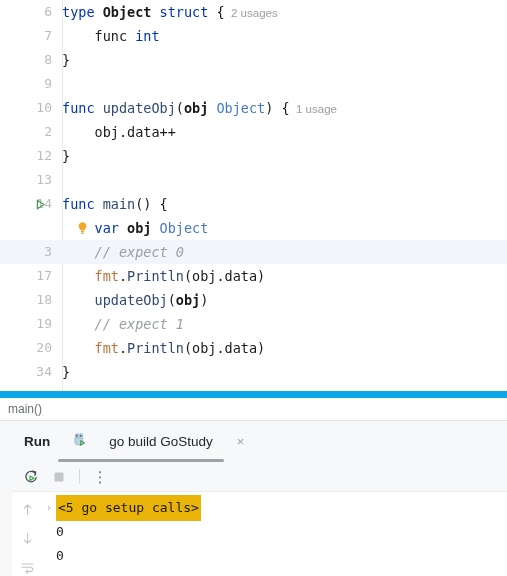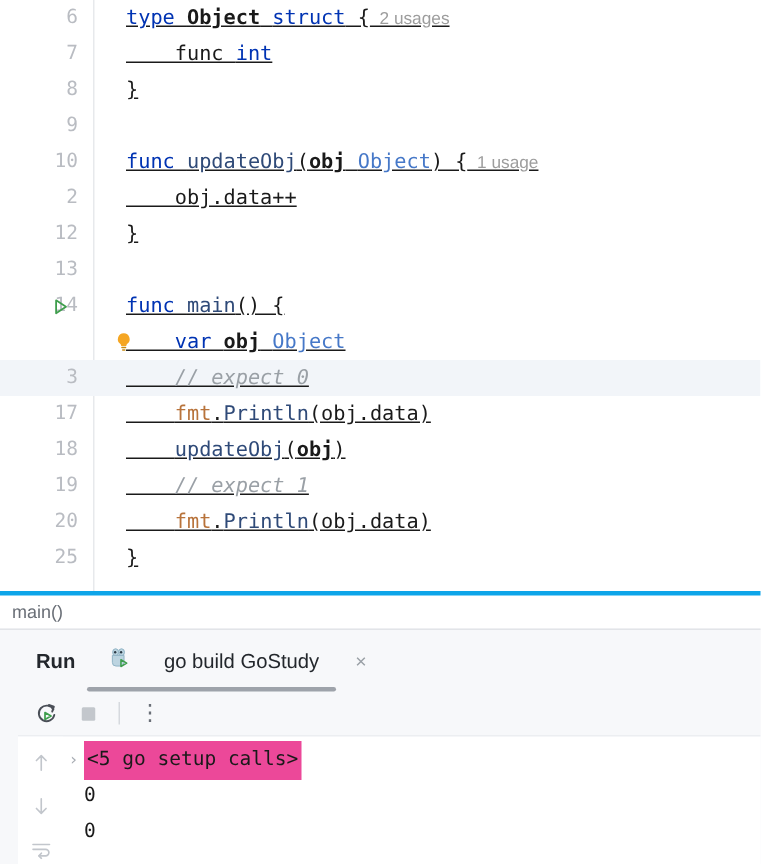--- a/index.html
+++ b/index.html
@@ -32,23 +32,22 @@
   .code-line.current{background:#f2f5f9;}
   .lnum{
     position:absolute;left:0;top:0;width:52px;
     text-align:right;
     color:#b9bcc2;
     font-family:"DejaVu Sans Mono","Liberation Mono",monospace;
     font-size:13px;
     user-select:none;
   }
   .code-text{
-    position:absolute;left:84px;top:0;right:0;
+    position:absolute;left:62px;top:0;right:0;
     color:#1a1a1a;
-    text-decoration:underline;
   }
   .gutter-icon{
     position:absolute;top:0;height:24px;width:20px;
     display:flex;align-items:center;justify-content:center;
   }
   .run-tri{left:30px;}
   .bulb{left:72px;}
 
   
   .kw{color:#0033b3;}
@@ -62,21 +61,21 @@
     color:#9d9d9d;
     font-family:"Liberation Sans",sans-serif;
     font-size:11.5px;
     font-style:normal;
   }
 
   
   .breadcrumb{
     height:22px;
     background:#ffffff;
-    border-top:3px solid #0ea5e9;
+    border-top:7px solid #0ea5e9;
     display:flex;align-items:center;
     padding-left:8px;
     color:#6a6f77;
     font-size:12px;
   }
 
   
   .runpanel{
     flex:1;
     background:#f7f8fa;
@@ -141,21 +140,21 @@
   }
   .con-line{
     height:24px;line-height:24px;
     display:flex;align-items:center;
     white-space:pre;
     color:#1a1a1a;
   }
   .con-chevron{
     width:14px;color:#a8adb4;font-size:11px;text-align:center;flex:none;
   }
-  .con-fold{background:#ec4899;padding:1px 2px;color:#1a1a1a;}
+  .con-fold{background:#eab308;padding:1px 2px;color:#1a1a1a;}
   .con-indent{width:14px;flex:none;}
 </style>
 </head>
 <body>
 
 <div id="app">
 
   <div class="editor">
     <div class="gutter-rule"></div>
     <div id="code-lines">
@@ -173,21 +172,21 @@
         <div class="code-line"><span class="gutter-icon bulb"><svg width="13" height="14" viewBox="0 0 13 14">
               <path d="M6.5 1.2a3.9 3.9 0 0 1 2.4 7.0c-.5.4-.7.9-.7 1.4H4.8c0-.5-.2-1-.7-1.4A3.9 3.9 0 0 1 6.5 1.2z" fill="#f5a623"></path>
               <rect x="4.8" y="10.2" width="3.4" height="1" rx="0.5" fill="#c98c12"></rect>
               <rect x="5.3" y="11.8" width="2.4" height="1" rx="0.5" fill="#c98c12"></rect>
             </svg></span><span class="code-text"><span class="kw">    var </span><span class="ident">obj</span><span class="plain"> </span><span class="typ">Object</span></span></div>
         <div class="code-line current"><span class="lnum">3</span><span class="code-text"><span class="cmt">    // expect 0</span></span></div>
         <div class="code-line"><span class="lnum">17</span><span class="code-text"><span class="plain">    </span><span class="pkg">fmt</span><span class="plain">.</span><span class="fn">Println</span><span class="plain">(obj.data)</span></span></div>
         <div class="code-line"><span class="lnum">18</span><span class="code-text"><span class="plain">    </span><span class="fn">updateObj</span><span class="plain">(</span><span class="ident">obj</span><span class="plain">)</span></span></div>
         <div class="code-line"><span class="lnum">19</span><span class="code-text"><span class="cmt">    // expect 1</span></span></div>
         <div class="code-line"><span class="lnum">20</span><span class="code-text"><span class="plain">    </span><span class="pkg">fmt</span><span class="plain">.</span><span class="fn">Println</span><span class="plain">(obj.data)</span></span></div>
-        <div class="code-line"><span class="lnum">25</span><span class="code-text"><span class="plain">}</span></span></div>
+        <div class="code-line"><span class="lnum">34</span><span class="code-text"><span class="plain">}</span></span></div>
       </div>
   </div>
 
   <div class="breadcrumb">
     <span>main()</span>
   </div>
 
   <div class="runpanel">
 
     <div class="run-header">

